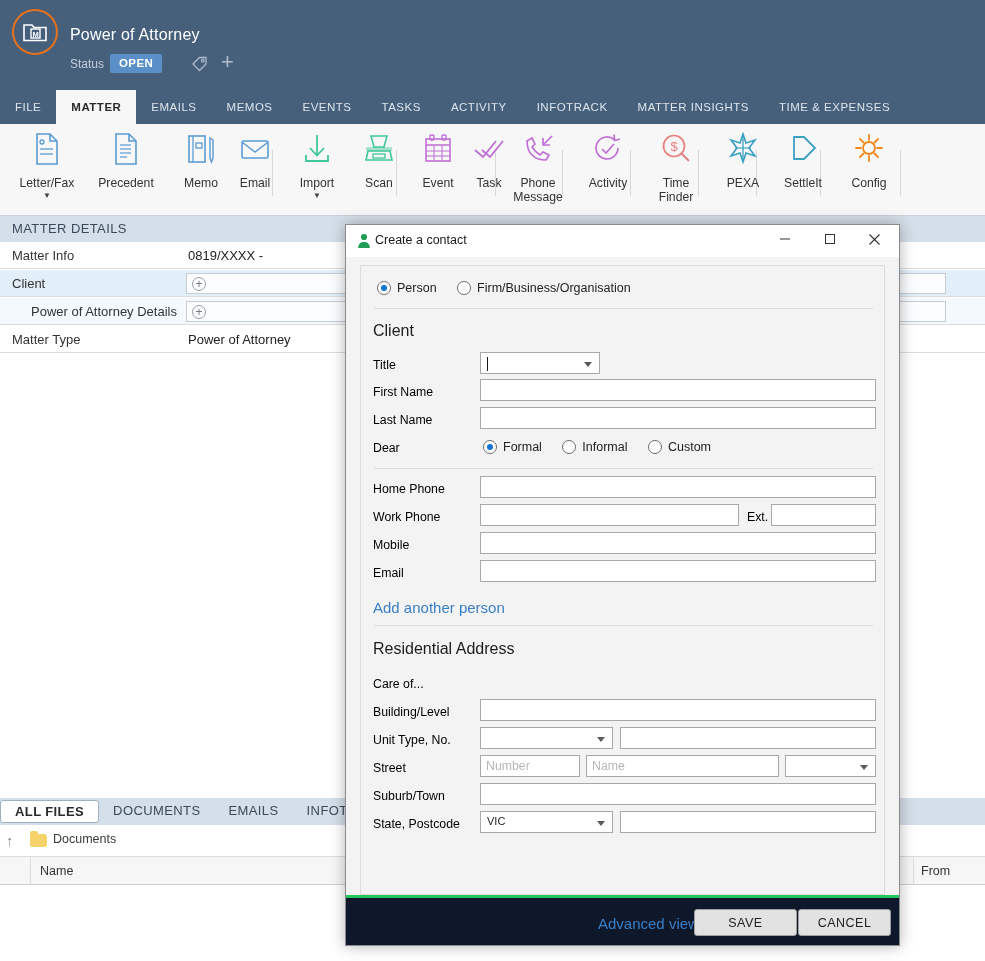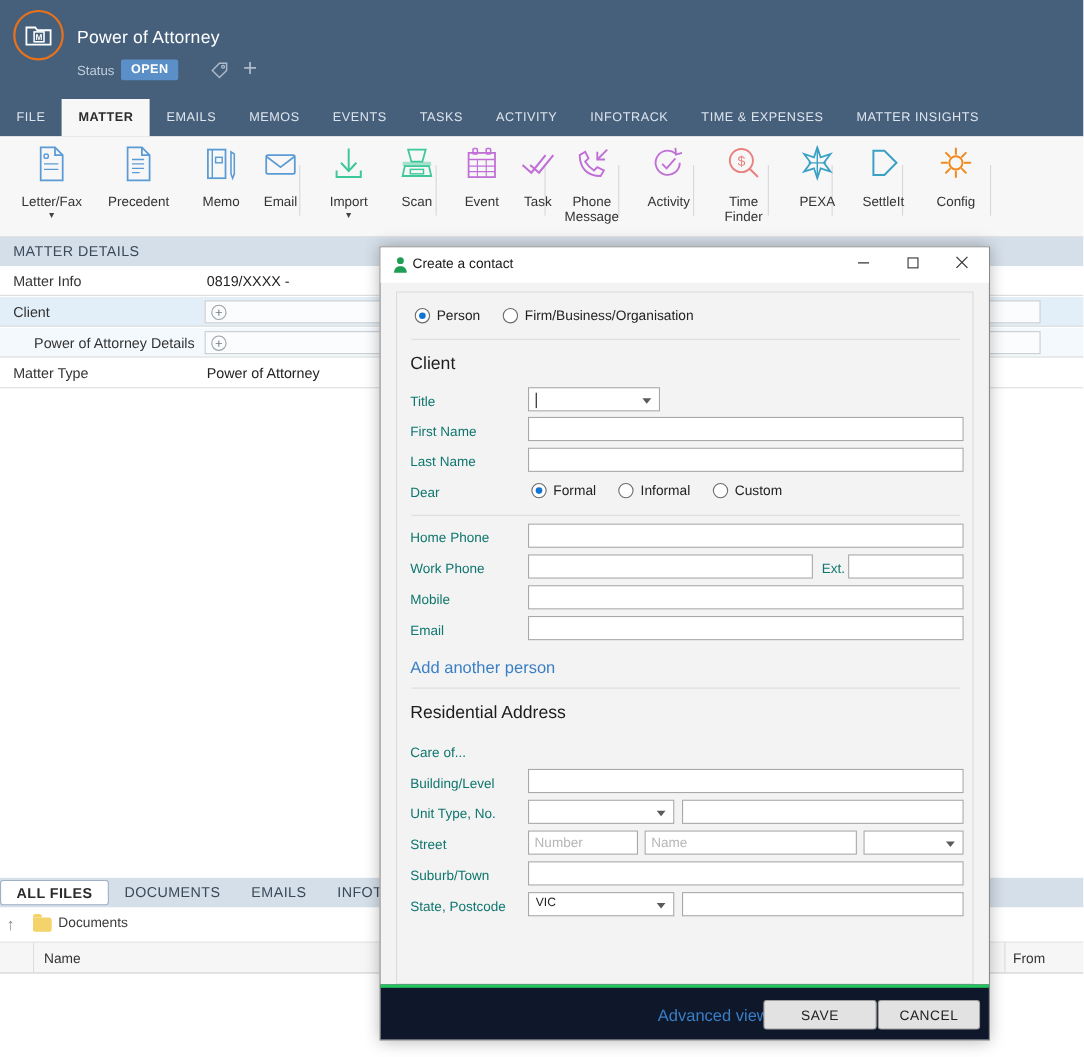--- a/index.html
+++ b/index.html
@@ -161,21 +161,21 @@
   }
   .rad.on:after {
     content:""; position:absolute; left:3px; top:3px;
     width:6px; height:6px; border-radius:50%; background:#1273d4;
   }
   .rad-lbl { font-size:12.5px; color:#222; margin:0 16px 0 6px; }
 
   .hrule { position:absolute; left:13px; width:499px; height:1px; background:#dddddd; }
 
   .sect-title { position:absolute; left:12px; font-size:16px; color:#1c1c1c; }
-  .frow-lbl { position:absolute; left:12px; font-size:12.3px; color:#0f766e;text-align:center; }
+  .frow-lbl { position:absolute; left:12px; font-size:12.3px; color:#000000;text-align:center; }
   .fld {
     position:absolute; background:#ffffff; border:1px solid #a8a8a8; height:22px;
     font-size:12.3px; color:#222; padding:0 5px; font-family:"Liberation Sans", sans-serif;
   }
   .fld::placeholder { color:#b6b6b6; }
   .sel {
     position:absolute; background:#ffffff; border:1px solid #a8a8a8; height:22px;
   }
   .sel .seltxt { position:absolute; left:6px; top:3px; font-size:11px; color:#222; }
   .sel .arrow {
@@ -221,22 +221,22 @@
 
   <div class="navtabs" id="navtabs">
       <div class="navtab">FILE</div>
       <div class="navtab active">MATTER</div>
       <div class="navtab">EMAILS</div>
       <div class="navtab">MEMOS</div>
       <div class="navtab">EVENTS</div>
       <div class="navtab">TASKS</div>
       <div class="navtab">ACTIVITY</div>
       <div class="navtab">INFOTRACK</div>
+      <div class="navtab">MATTER INSIGHTS</div>
       <div class="navtab">TIME &amp; EXPENSES</div>
-      <div class="navtab">MATTER INSIGHTS</div>
     </div>
 
   <div class="ribbon" id="ribbon">
       <div class="rib-sep" style="left: 272px;"></div>
       <div class="rib-sep" style="left: 396px;"></div>
       <div class="rib-sep" style="left: 495px;"></div>
       <div class="rib-sep" style="left: 562px;"></div>
       <div class="rib-sep" style="left: 630px;"></div>
       <div class="rib-sep" style="left: 698px;"></div>
       <div class="rib-sep" style="left: 756px;"></div>

